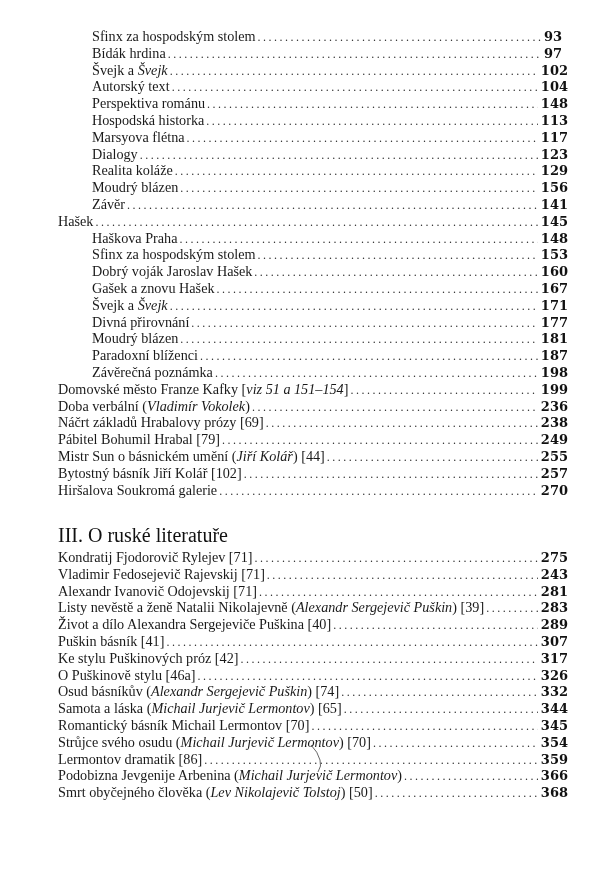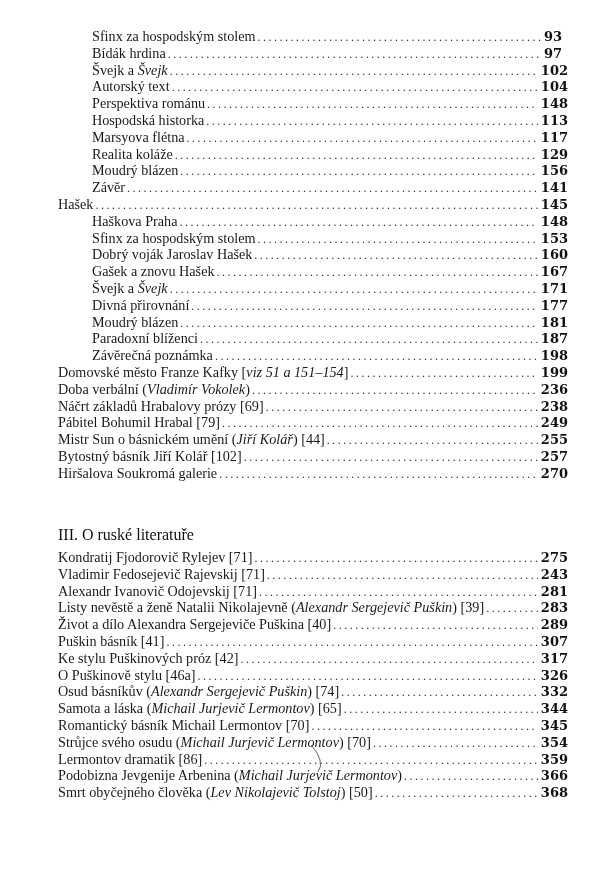--- a/index.html
+++ b/index.html
@@ -21,21 +21,21 @@
   .row .leader::before {
     content: ". . . . . . . . . . . . . . . . . . . . . . . . . . . . . . . . . . . . . . . . . . . . . . . . . . . . . . . . . . . . . . . . . . . . . . . . . . . . . . . . . . . . . . . . . . . . . . . . . . .";
     letter-spacing: 0px; word-spacing: -0.5px;
   }
   .row .pg {
     flex: 0 0 auto; font-family: "DejaVu Serif", serif; font-weight: bold; font-size: 13px;
     padding-left: 3px; min-width: 24px; color: #111;
   }
   .row em { }
   .section-heading {
-    font-size: 16px; line-height: 26px; font-weight: normal; margin: 0;
+    font-size: 20px; line-height: 26px; font-weight: normal; margin: 0;
     position: absolute; left: 58px; top: 522px; color: #111;
   }
   .toc2 { position: absolute; left: 58px; top: 549px; width: 510px; }
   .pencil { position: absolute; left: 0; top: 0; pointer-events: none; }
 </style>
 </head>
 <body>
 
 <div class="page">
   <div class="toc" id="toc-a">
@@ -68,20 +68,25 @@
         <span class="title"><span>Hospodská historka</span></span>
         <span class="leader"></span>
         <span class="pg">113</span>
       </div>
       <div class="row sub">
         <span class="title"><span>Marsyova flétna</span></span>
         <span class="leader"></span>
         <span class="pg">117</span>
       </div>
       <div class="row sub">
+        <span class="title"><span>Dialogy</span></span>
+        <span class="leader"></span>
+        <span class="pg">123</span>
+      </div>
+      <div class="row sub">
         <span class="title"><span>Realita koláže</span></span>
         <span class="leader"></span>
         <span class="pg">129</span>
       </div>
       <div class="row sub">
         <span class="title"><span>Moudrý blázen</span></span>
         <span class="leader"></span>
         <span class="pg">156</span>
       </div>
       <div class="row sub">

